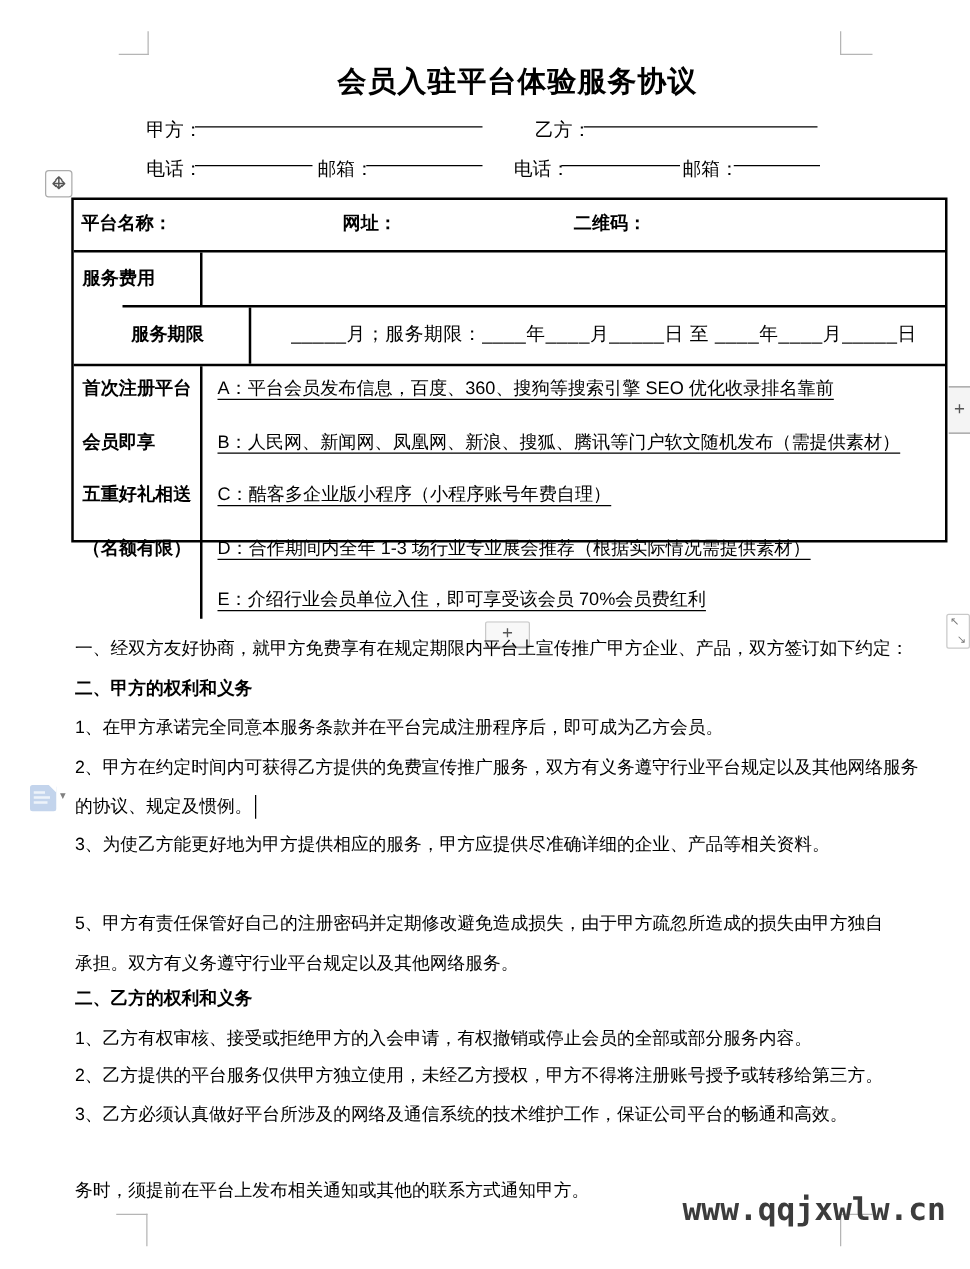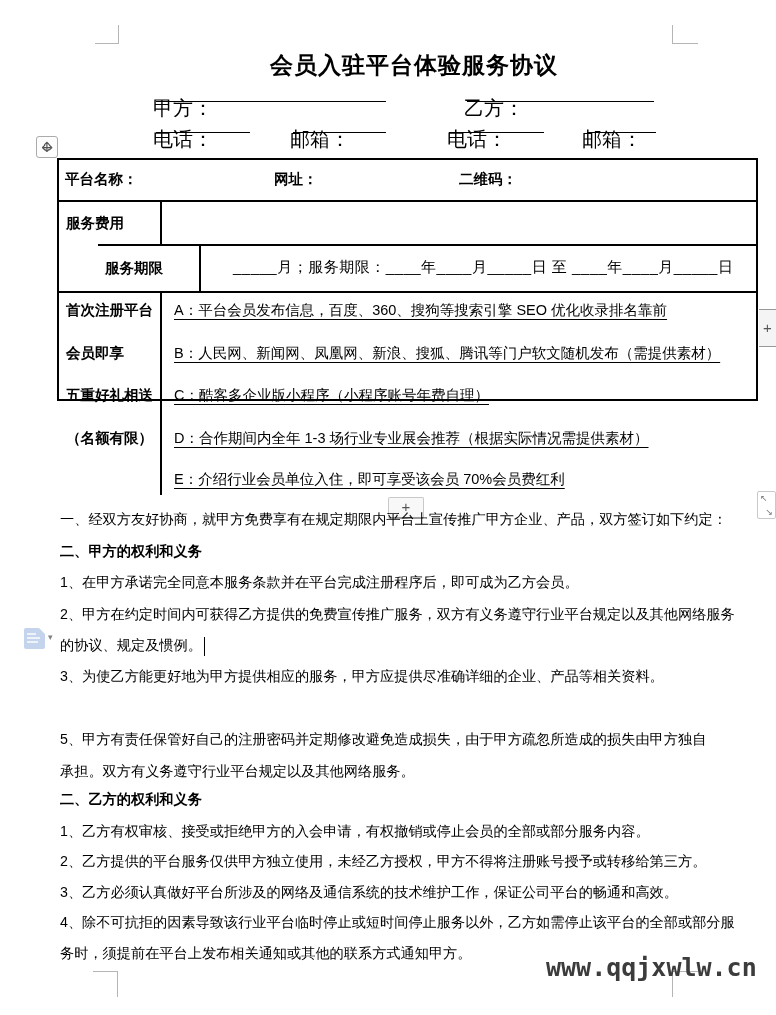--- a/index.html
+++ b/index.html
@@ -10,25 +10,25 @@
   
   .mark { position:absolute; }
   .mark-tl { left:95px;  top:25px;  width:23px; height:18px; border-right:1px solid #b5b5b5; border-bottom:1px solid #b5b5b5; }
   .mark-tr { left:672px; top:25px;  width:25px; height:18px; border-left:1px solid #b5b5b5;  border-bottom:1px solid #b5b5b5; }
   .mark-bl { left:93px;  top:971px; width:24px; height:25px; border-right:1px solid #b5b5b5; border-top:1px solid #b5b5b5; }
   .mark-br { left:672px; top:971px; width:25px; height:25px; border-left:1px solid #b5b5b5;  border-top:1px solid #b5b5b5; }
 
   .title { position:absolute; top:50px; left:0; width:100%; text-align:center;
            font-size:23px; font-weight:bold; letter-spacing:1px;margin-left:26px; }
 
-  .plabel { position:absolute; font-size:20px; white-space:nowrap;margin-left:36px; }
+  .plabel { position:absolute; font-size:15px; white-space:nowrap; }
   .blank  { position:absolute; border-bottom:1.3px solid #000; height:17px; }
 
   
-  .ctable { position:absolute; left:57px; top:158px; width:701px; height:243px;
+  .ctable { position:absolute; left:57px; top:158px; width:701px; height:276px;
             border:2px solid #000; box-sizing:border-box; font-size:14.5px; }
   .trow { position:absolute; left:0; right:0; border-top:2px solid #000; box-sizing:border-box; }
   .trow1 { top:0;     height:40px; border-top:none; }
   .trow2 { top:40px;  height:44px; }
   .trow3 { top:84px;  height:47px;margin-left:39px; }
   .trow4 { top:131px; height:204px; }
   .cell-label { position:absolute; left:0; top:0; bottom:0; width:103px;
                 border-right:2px solid #000; box-sizing:border-box;
                 font-weight:bold; padding-left:7px; }
   .vcenter2 { line-height:42px; }
@@ -164,18 +164,17 @@
   <div class="bline" style="top:636px;">
     <span>的协议、规定及惯例。</span><span class="cursor"></span>
   </div>
   <div class="bline" style="top:667px;">3、为使乙方能更好地为甲方提供相应的服务，甲方应提供尽准确详细的企业、产品等相关资料。</div>
   <div class="bline" style="top:730px;">5、甲方有责任保管好自己的注册密码并定期修改避免造成损失，由于甲方疏忽所造成的损失由甲方独自</div>
   <div class="bline" style="top:762px;">承担。双方有义务遵守行业平台规定以及其他网络服务。</div>
   <div class="bline bold" style="top:790px;">二、乙方的权利和义务</div>
   <div class="bline" style="top:822px;">1、乙方有权审核、接受或拒绝甲方的入会申请，有权撤销或停止会员的全部或部分服务内容。</div>
   <div class="bline" style="top:852px;">2、乙方提供的平台服务仅供甲方独立使用，未经乙方授权，甲方不得将注册账号授予或转移给第三方。</div>
   <div class="bline" style="top:883px;">3、乙方必须认真做好平台所涉及的网络及通信系统的技术维护工作，保证公司平台的畅通和高效。</div>
-  <div class="bline" style="top:913px;">4、除不可抗拒的因素导致该行业平台临时停止或短时间停止服务以外，乙方如需停止该平台的全部或部分服</div>
   <div class="bline" style="top:944px;">务时，须提前在平台上发布相关通知或其他的联系方式通知甲方。</div>
 
   <div class="watermark">www.qqjxwlw.cn</div>
 
 </div>
 
 </body></html>

